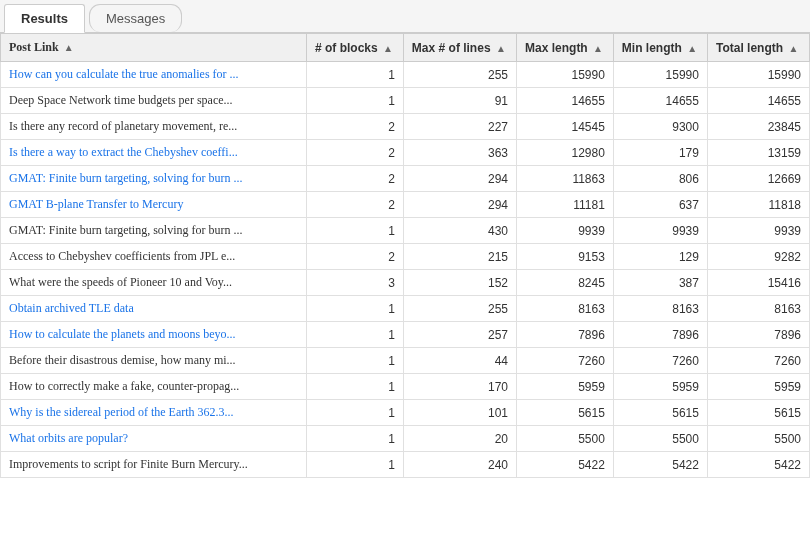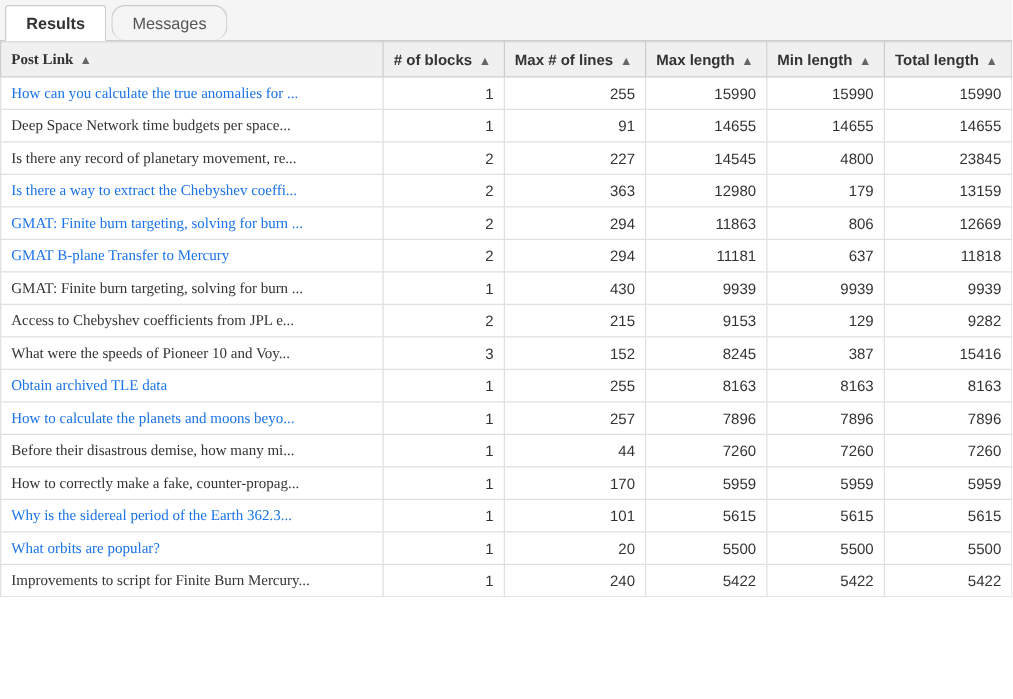--- a/index.html
+++ b/index.html
@@ -161,21 +161,21 @@
           <td>91</td>
           <td>14655</td>
           <td>14655</td>
           <td>14655</td>
         </tr>
         <tr>
           <td class="link-cell col-post no-link">Is there any record of planetary movement, re...</td>
           <td>2</td>
           <td>227</td>
           <td>14545</td>
-          <td>4800</td>
+          <td>9300</td>
           <td>23845</td>
         </tr>
         <tr>
           <td class="link-cell col-post"><a href="#">Is there a way to extract the Chebyshev coeffi...</a></td>
           <td>2</td>
           <td>363</td>
           <td>12980</td>
           <td>179</td>
           <td>13159</td>
         </tr>

